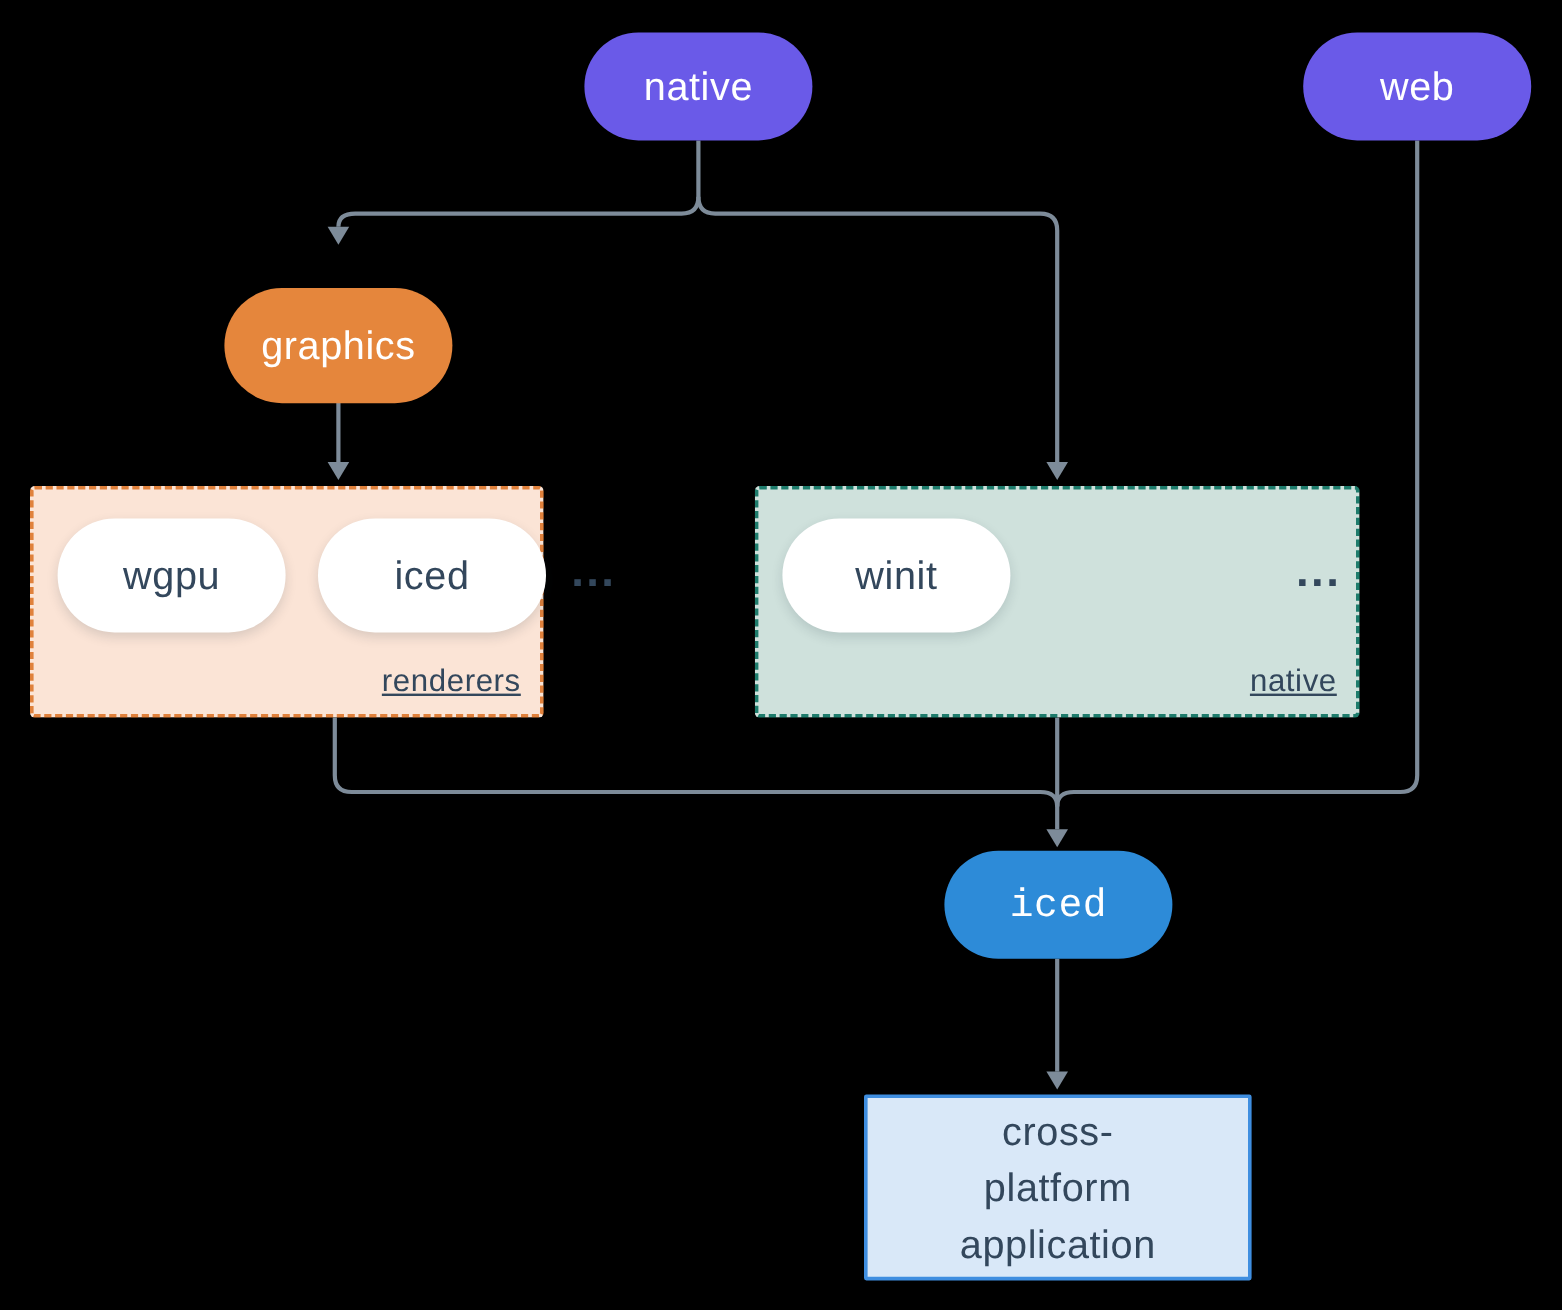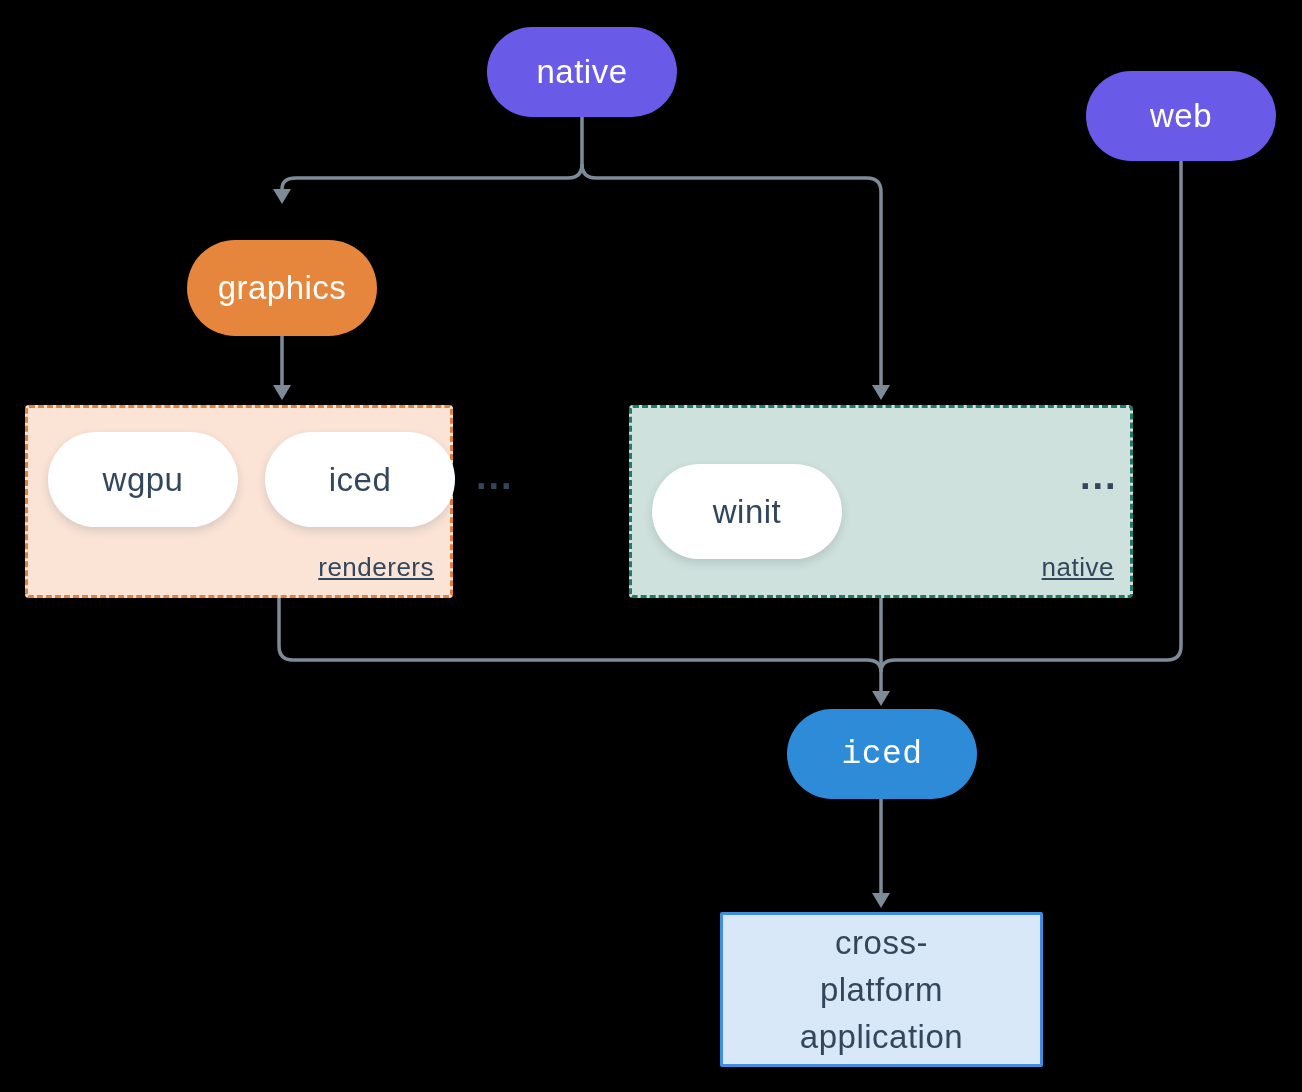--- a/index.html
+++ b/index.html
@@ -134,33 +134,33 @@
     <polygon points="872,691 890,691 881,706"></polygon>
 
     <path d="M 1181 117 V 646 Q 1181 660 1167 660 H 895 Q 881 660 881 672"></path>
 
     <path d="M 881 799 V 893"></path>
     <polygon points="872,893 890,893 881,908"></polygon>
   </svg>
 
   <div class="pill purple" style="left:487px; top:27px; width:190px; height:90px;">native</div>
 
-  <div class="pill purple" style="left:1086px; top:27px; width:190px; height:90px;margin-top:44px;">web</div>
+  <div class="pill purple" style="left:1086px; top:27px; width:190px; height:90px;">web</div>
 
   <div class="pill orange" style="left:187px; top:216px; width:190px; height:96px;">graphics</div>
 
   <div class="group-box renderers">
     <div class="pill white" style="left:20px; top:24px; width:190px; height:95px;">wgpu</div>
     <div class="pill white" style="left:237px; top:24px; width:190px; height:95px;">iced</div>
     <div class="ellipsis" style="left:448px; top:21px;">...</div>
     <div class="group-label">renderers</div>
   </div>
 
   <div class="group-box shells">
-    <div class="pill white" style="left:20px; top:24px; width:190px; height:95px;margin-top:32px;">winit</div>
+    <div class="pill white" style="left:20px; top:24px; width:190px; height:95px;">winit</div>
     <div class="ellipsis" style="left:448px; top:21px;">...</div>
     <div class="group-label">native</div>
   </div>
 
   <div class="pill blue" style="left:787px; top:709px; width:190px; height:90px;">iced</div>
 
   <div class="app-box">cross-platform application</div>
 
 </div>
 

